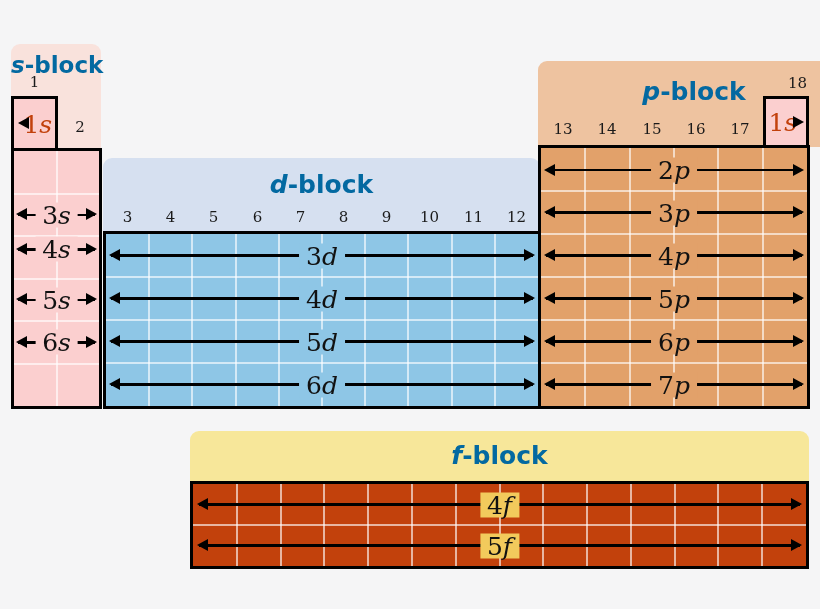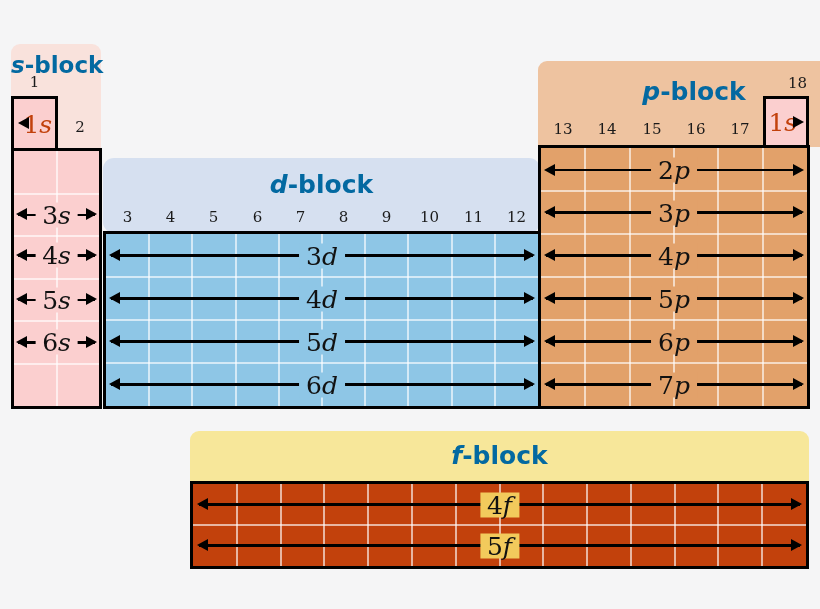--- a/index.html
+++ b/index.html
@@ -76,21 +76,21 @@
 </style>
 </head>
 <body>
 
 <div id="stage">
 
   <div class="hdr" id="hdr-s" style="left: 11px; top: 44px; width: 90px; height: 118px; background: rgb(249, 226, 220);">
     <div class="hdr-title" id="ttl-s" style="top:8px;font-size:23px;"><i>s</i>-block</div>
   </div>
 
-  <div class="hdr" id="hdr-d" style="left: 103px; top: 158px; width: 437px; height: 75px; background: rgb(214, 224, 240); border-radius: 11px;">
+  <div class="hdr" id="hdr-d" style="left: 103px; top: 158px; width: 437px; height: 75px; background: rgb(214, 224, 240);">
     <div class="hdr-title" id="ttl-d" style="top:12px;font-size:25px;"><i>d</i>-block</div>
   </div>
 
   <div class="hdr" id="hdr-p" style="left: 538px; top: 61px; width: 271px; height: 86px; background: rgb(238, 195, 160); padding-left: 41px;">
     <div class="hdr-title" id="ttl-p" style="top:16px;font-size:25px;"><i>p</i>-block</div>
   </div>
 
   <div class="hdr" id="hdr-f" style="left: 190px; top: 431px; width: 619px; height: 53px; background: rgb(247, 231, 154);">
     <div class="hdr-title" id="ttl-f" style="top:10px;font-size:25px;"><i>f</i>-block</div>
   </div>
@@ -124,21 +124,21 @@
         <div class="hline" style="top: 126.5px;"></div>
         <div class="hline" style="top: 169px;"></div>
         <div class="hline" style="top: 211.5px;"></div>
       </div>
       <div class="arow" style="top: 42.5px; height: 42.5px;">
         <div class="arrline" style="left: 4px; right: 4px;"></div>
         <div class="ahead l" style="left: 2px;"></div>
         <div class="ahead r" style="right: 2px;"></div>
         <div class="alabel" style="left: 50%; background: rgb(251, 207, 207);">3<i>s</i></div>
       </div>
-      <div class="arow" style="top: 83px; height: 42.5px; padding-left: 32px;">
+      <div class="arow" style="top: 77px; height: 42.5px; padding-left: 32px;">
         <div class="arrline" style="left: 4px; right: 4px;"></div>
         <div class="ahead l" style="left: 2px;"></div>
         <div class="ahead r" style="right: 2px;"></div>
         <div class="alabel" style="left: 50%; background: rgb(251, 207, 207);">4<i>s</i></div>
       </div>
       <div class="arow" style="top: 127.5px; height: 42.5px;">
         <div class="arrline" style="left: 4px; right: 4px;"></div>
         <div class="ahead l" style="left: 2px;"></div>
         <div class="ahead r" style="right: 2px;"></div>
         <div class="alabel" style="left: 50%; background: rgb(251, 207, 207);">5<i>s</i></div>

